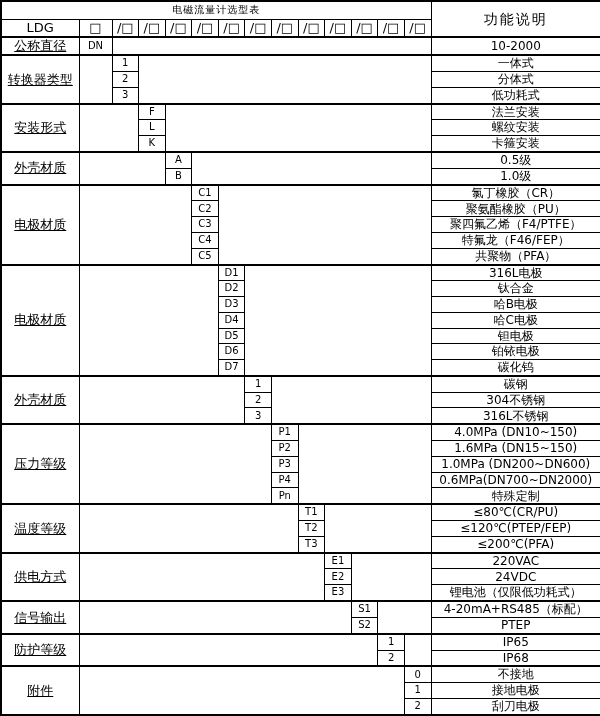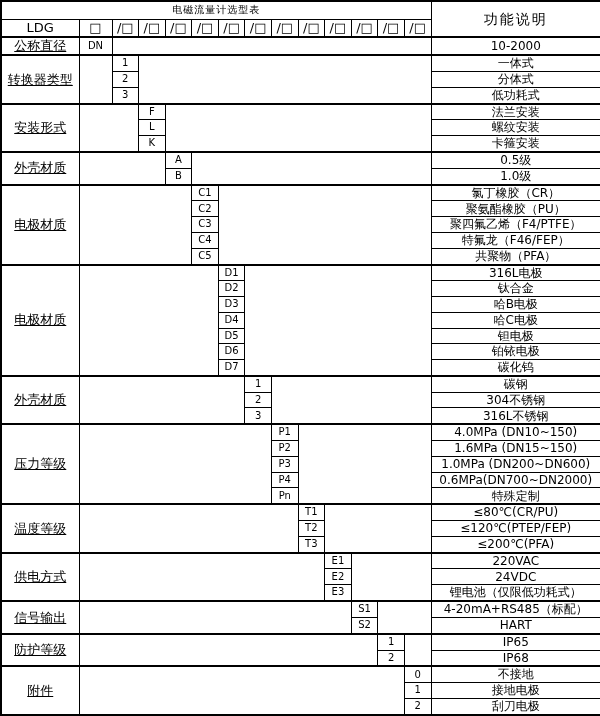--- a/index.html
+++ b/index.html
@@ -288,21 +288,21 @@
         </tr>
         <tr class="group-start">
           <td class="label-cell" rowspan="2">信号输出</td>
           <td class="spacer-cell" rowspan="2" colspan="10"></td>
           <td class="code-cell">S1</td>
           <td class="spacer-cell" rowspan="2" colspan="2"></td>
           <td class="func-cell">4-20mA+RS485（标配）</td>
         </tr>
         <tr>
           <td class="code-cell">S2</td>
-          <td class="func-cell">HART</td>
+          <td class="func-cell">PTEP</td>
         </tr>
         <tr class="group-start">
           <td class="label-cell" rowspan="2">防护等级</td>
           <td class="spacer-cell" rowspan="2" colspan="11"></td>
           <td class="code-cell">1</td>
           <td class="spacer-cell" rowspan="2" colspan="1"></td>
           <td class="func-cell">IP65</td>
         </tr>
         <tr>
           <td class="code-cell">2</td>

